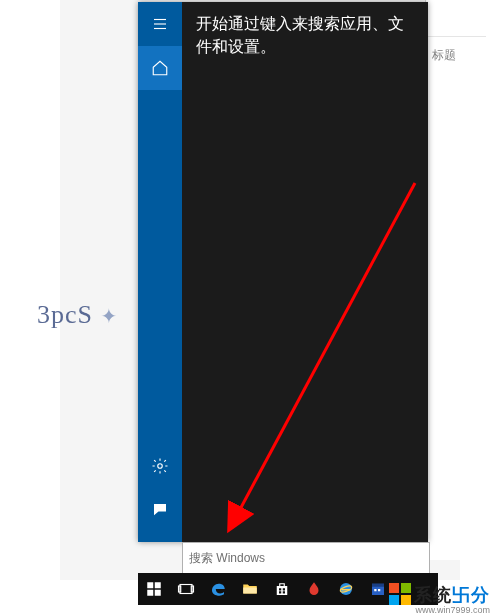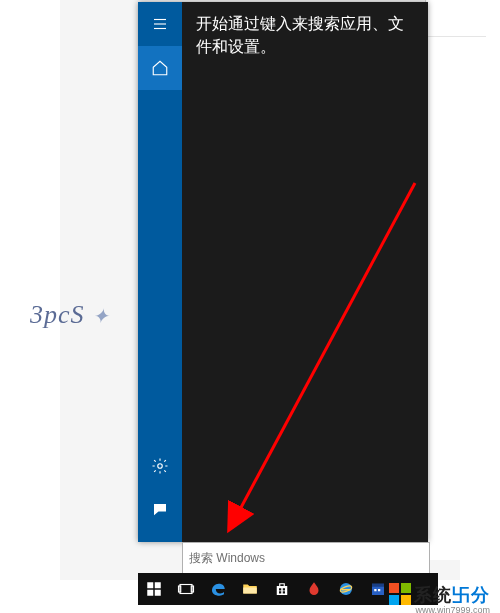--- a/index.html
+++ b/index.html
@@ -23,25 +23,24 @@
   .article-bg {
     position: absolute;
     left: 60px; top: 0;
     width: 400px; height: 580px;
     background: #f5f5f5;
   }
 
   
   .watermark {
     position: absolute;
-    left: 30px; top: 300px;
+    left: 37px; top: 300px;
     font-family: cursive;
     font-size: 26px;
     color: #4a5c8a;
-    font-style: italic;
     letter-spacing: 1px;
     opacity: 0.9;
   }
   .watermark .wm-deco {
     font-size: 20px;
     color: #8a9cc0;
   }
 
   
   .right-window {
@@ -205,20 +204,21 @@
 
   <div class="article-bg"></div>
 
   <div class="watermark">
     <span>3pcS</span>
     <span class="wm-deco">✦</span>
   </div>
 
   <div class="right-window">
     <div class="rw-top"></div>
+    <div class="rw-tab">标题</div>
   </div>
 
   <div class="cortana">
     <div class="cortana-rail">
       <div class="rail-top">
         <div class="rail-btn">
           <svg viewBox="0 0 24 24">
               <line x1="4" y1="6" x2="20" y2="6"></line>
               <line x1="4" y1="12" x2="20" y2="12"></line>
               <line x1="4" y1="18" x2="20" y2="18"></line>

